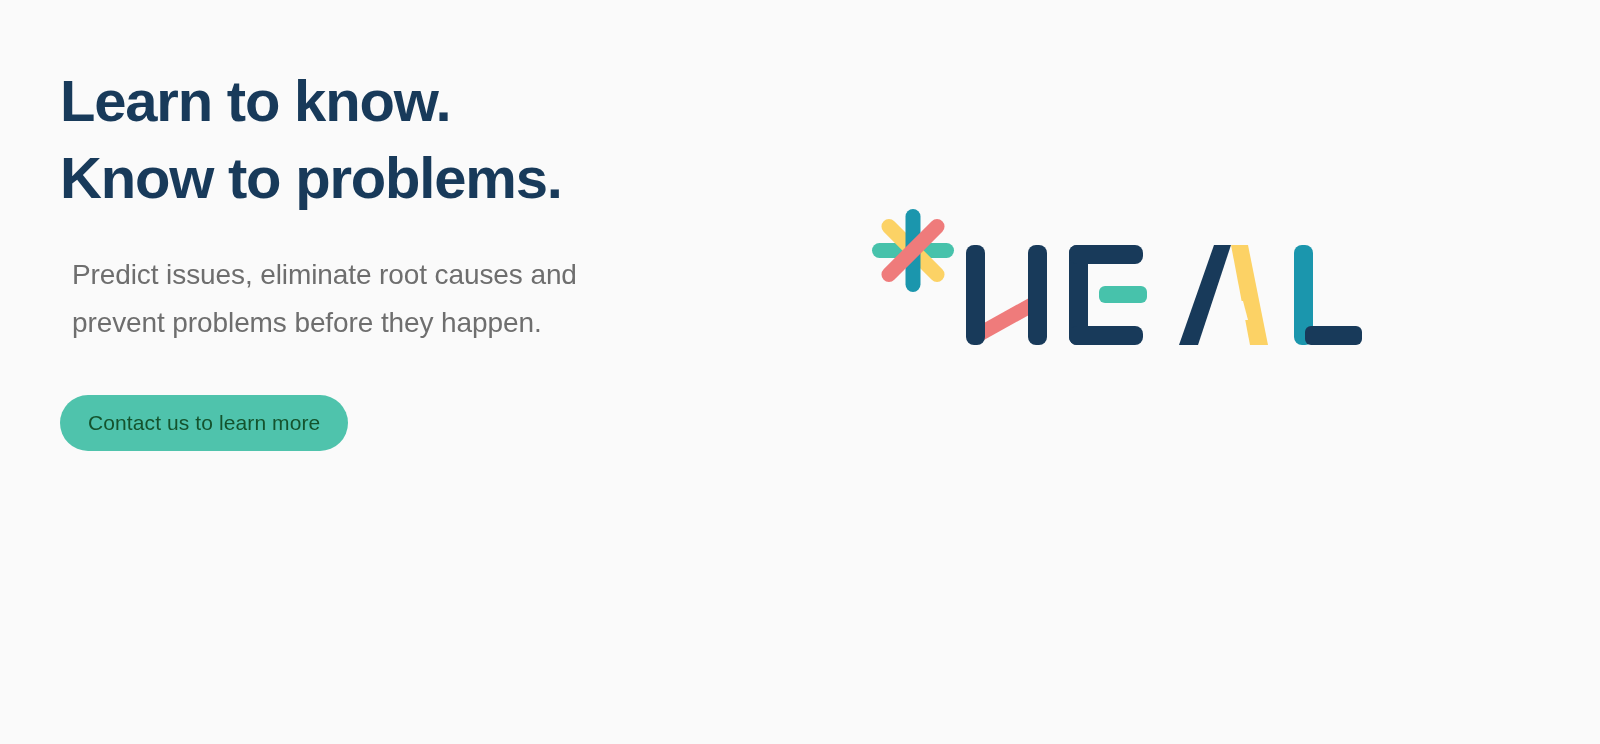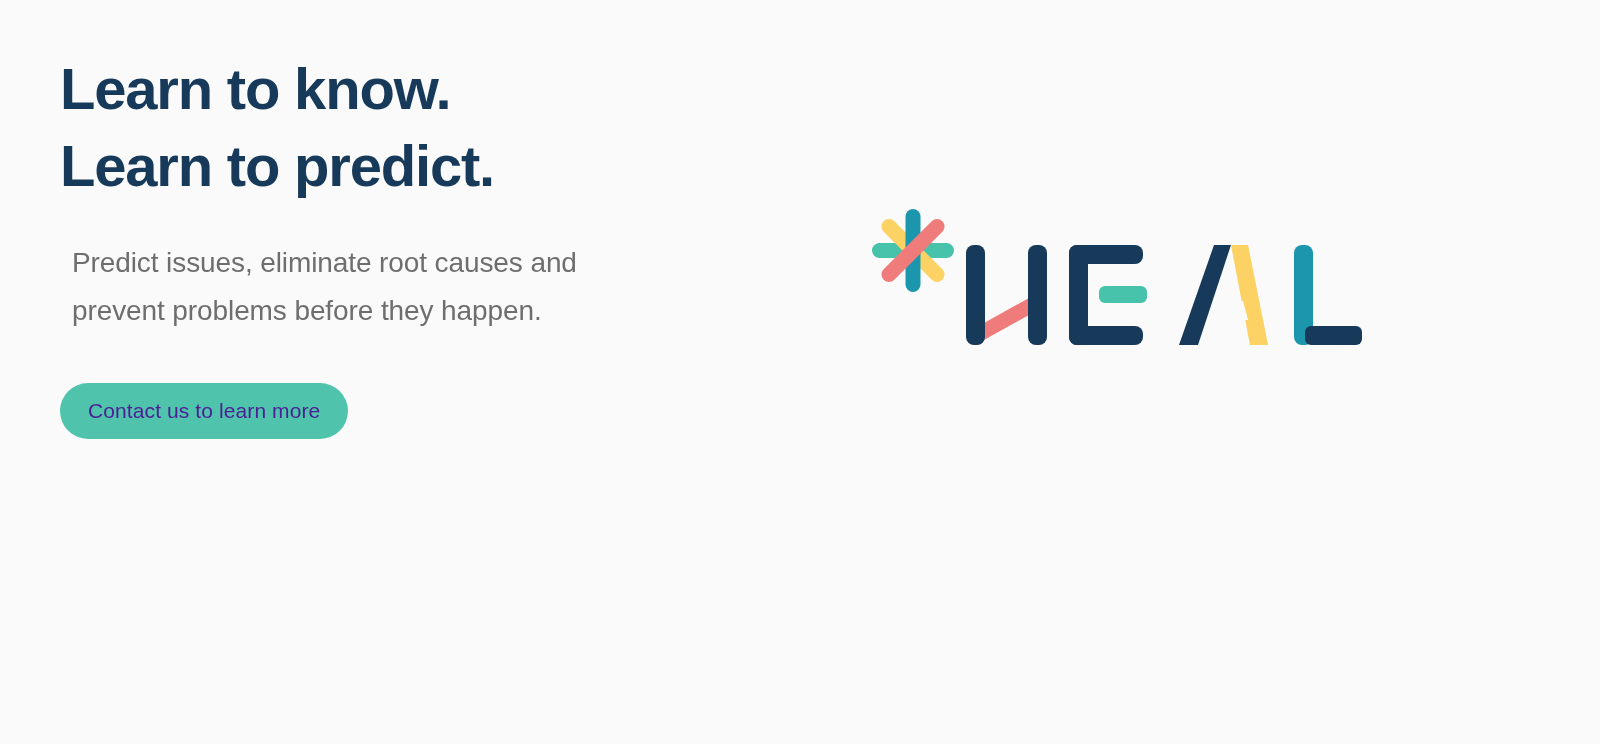--- a/index.html
+++ b/index.html
@@ -22,21 +22,21 @@
     background: #fafafa;
     display: flex;
     flex-direction: row;
     align-items: flex-start;
   }
 
   
   .hero-copy {
     position: absolute;
     left: 60px;
-    top: 50px;
+    top: 62px;
     width: 660px;
   }
 
   .headline {
     margin: 0;
     color: #183a5a;
     font-family: "Liberation Sans", sans-serif;
     font-weight: 700;
     font-size: 58px;
     line-height: 77px;
@@ -61,21 +61,21 @@
 
   .cta-button {
     display: inline-block;
     margin-top: 36px;
     padding: 0 28px;
     height: 56px;
     line-height: 56px;
     border: none;
     border-radius: 28px;
     background: #4fc3ac;
-    color: #4c1d95;
+    color: #14532d;
     font-family: "Liberation Sans", sans-serif;
     font-size: 21px;
     font-weight: 400;
     letter-spacing: 0.1px;
     cursor: pointer;
     white-space: nowrap;
   }
 
   
   .hero-logo {
@@ -93,21 +93,21 @@
 </style>
 </head>
 <body>
 
 <div class="hero">
 
   <div class="hero-copy">
 
     <h1 class="headline">
       <span class="hl-line">Learn to know.</span>
-      <span class="hl-line">Learn to predict.</span>
+      <span class="hl-line">Know to problems.</span>
     </h1>
 
     <p class="subcopy">Predict issues, eliminate root causes and prevent problems before they happen.</p>
 
     <button class="cta-button">Contact us to learn more</button>
   </div>
 
   <div class="hero-logo">
     <svg viewBox="0 0 520 175" xmlns="http://www.w3.org/2000/svg" aria-label="HEAL">
 

